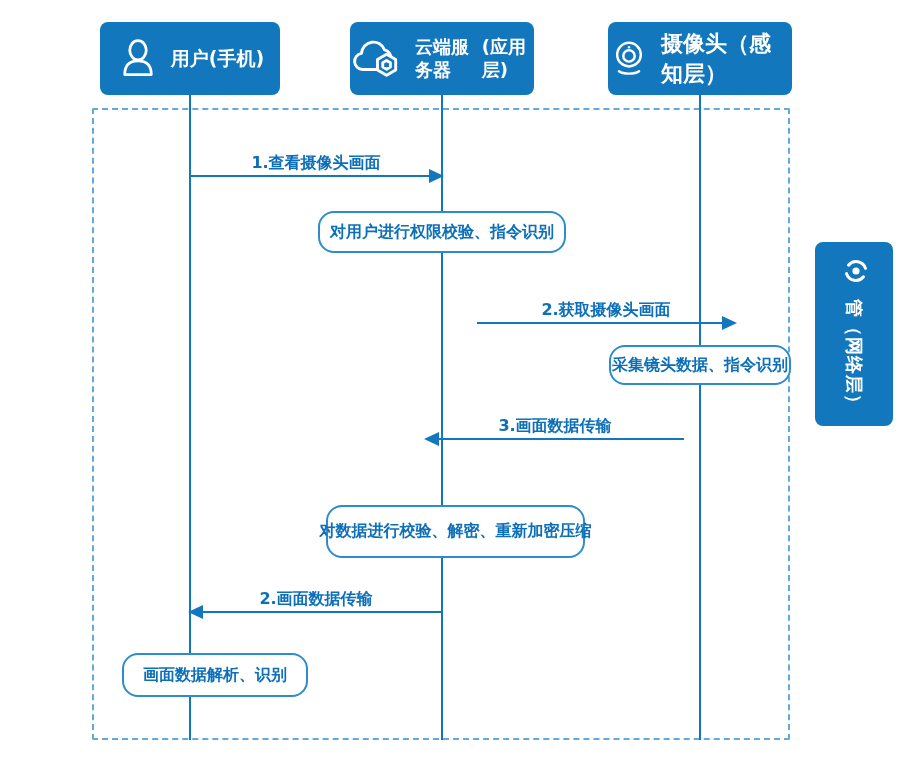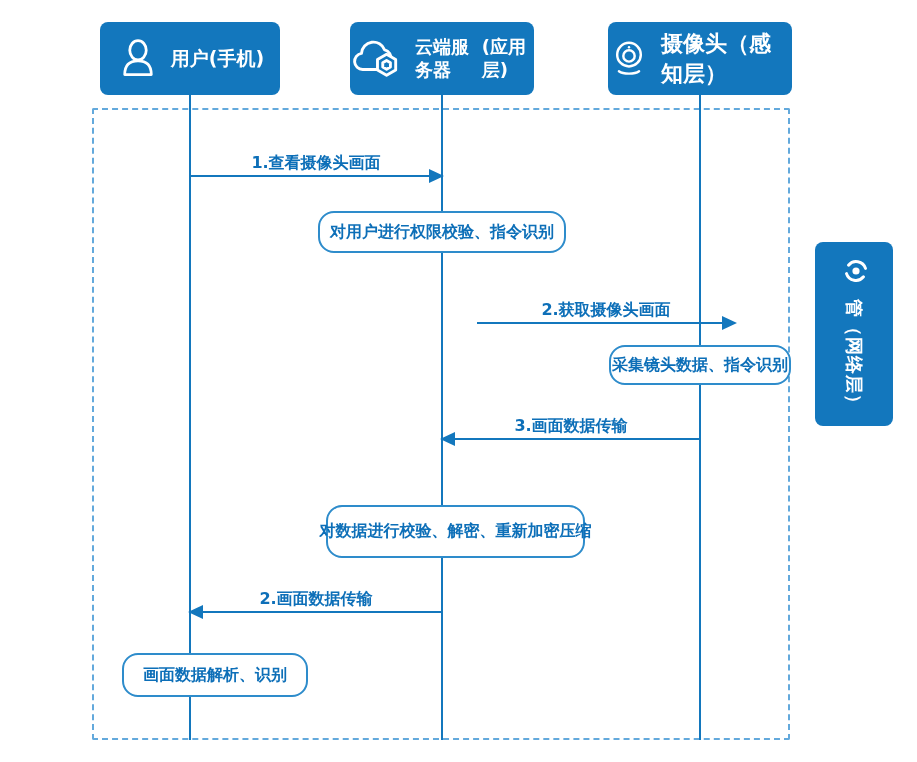--- a/index.html
+++ b/index.html
@@ -54,21 +54,21 @@
   .msg .lbl{
     text-align:center;color:var(--text);font-weight:bold;font-size:16px;
     height:25px;line-height:25px;white-space:nowrap;
   }
   .msg .line{position:relative;border-top:2px solid var(--line);height:0;}
   .ah{position:absolute;width:0;height:0;top:-8px;}
   .ah.right{right:-2px;border-top:7px solid transparent;border-bottom:7px solid transparent;border-left:15px solid var(--line);}
   .ah.left{left:-2px;border-top:7px solid transparent;border-bottom:7px solid transparent;border-right:15px solid var(--line);}
   .msg.m1{left:190px;width:252px;top:150px;}
   .msg.m2{left:442px;width:258px;top:297px;margin-left:35px;}
-  .msg.m3{left:442px;width:258px;top:413px;}
+  .msg.m3{left:426px;width:258px;top:413px;}
   .msg.m4{left:190px;width:252px;top:586px;}
   
   .side{
     position:absolute;left:815px;top:242px;width:78px;height:184px;
     background:var(--blue);border-radius:8px;z-index:3;
   }
   .side .rot{
     position:absolute;left:-53px;top:53px;width:184px;height:78px;
     transform:rotate(90deg);display:flex;align-items:center;justify-content:center;
     gap:12px;color:#ffffff;font-weight:bold;font-size:18px;letter-spacing:1px;

